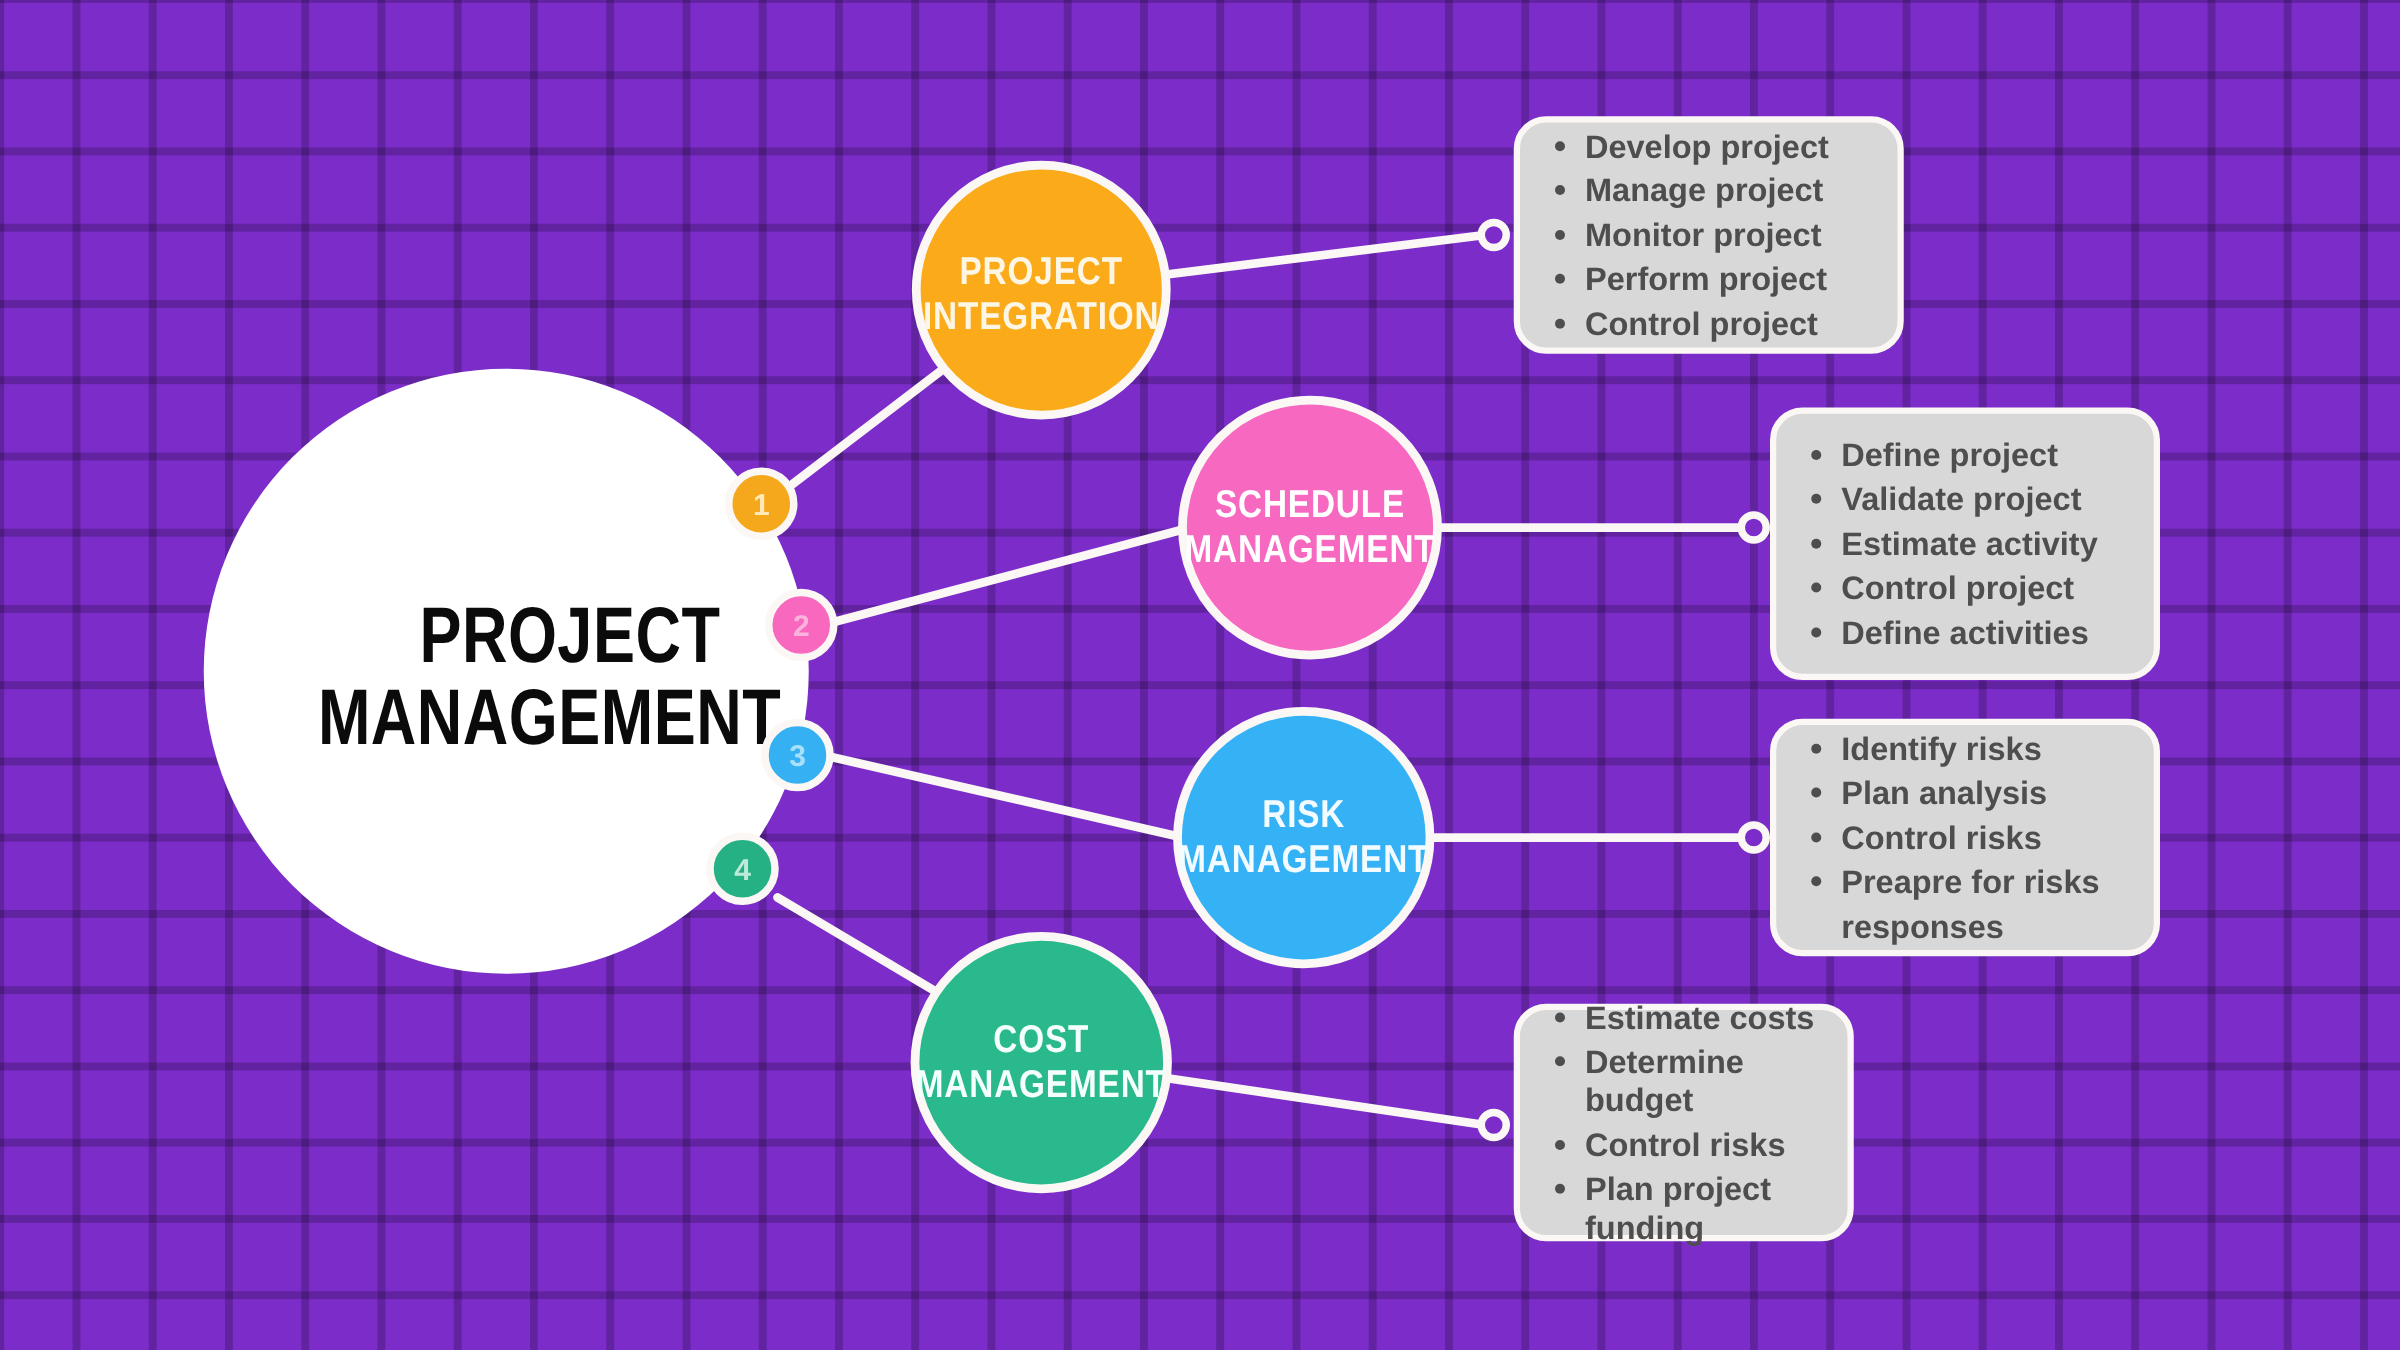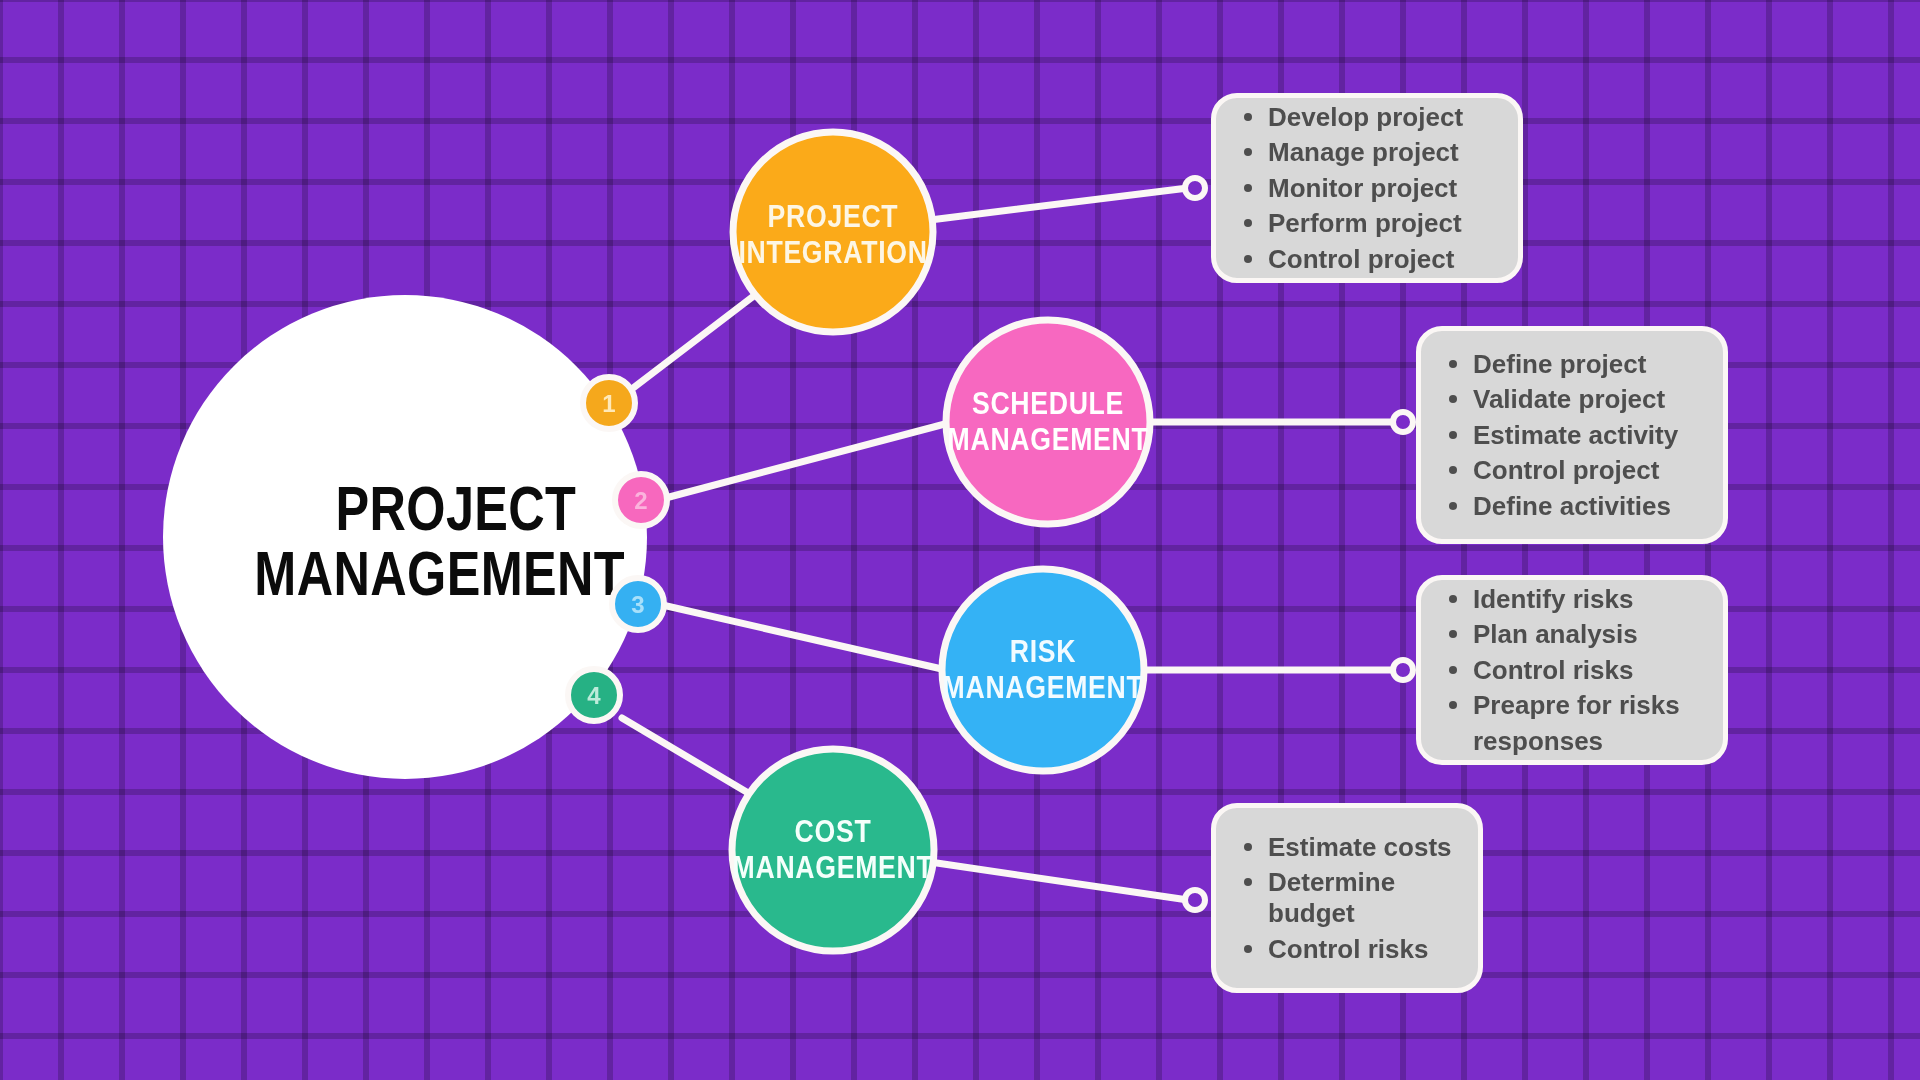--- a/index.html
+++ b/index.html
@@ -220,16 +220,17 @@
       <li>Preapre for risks</li>
       <li class="nobullet" style="list-style: none;">responses</li>
     </ul>
   </div>
 
   <div class="list-box" style="left:1211px; top:803px; width:272px; height:190px;">
     <ul>
       <li>Estimate costs</li>
       <li>Determine budget</li>
       <li>Control risks</li>
+      <li>Plan project funding</li>
     </ul>
   </div>
 
 </div>
 
 </body></html>

